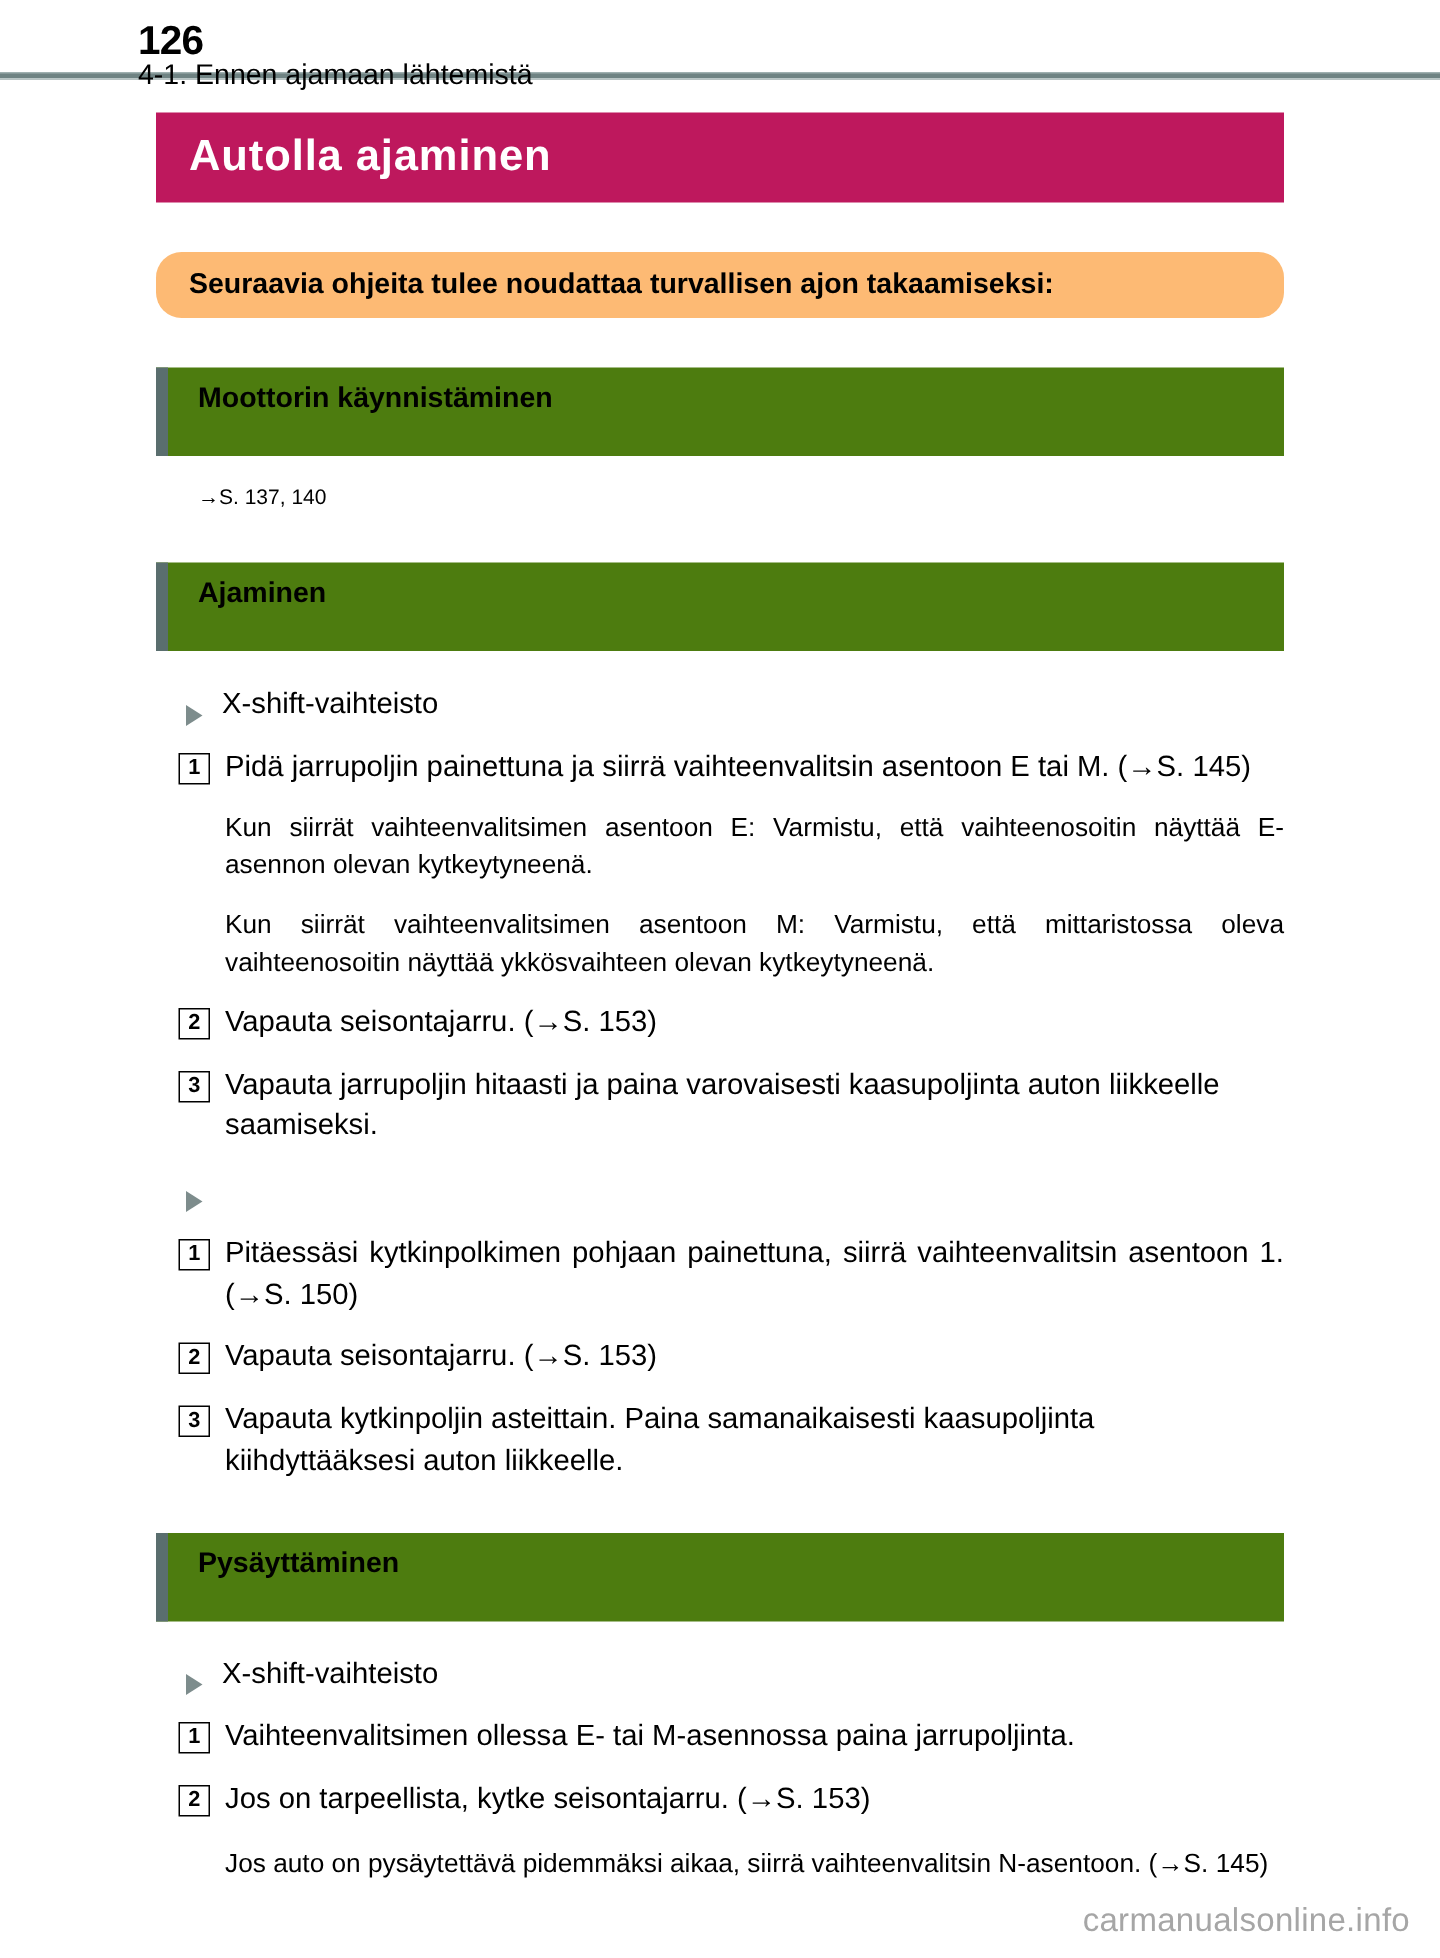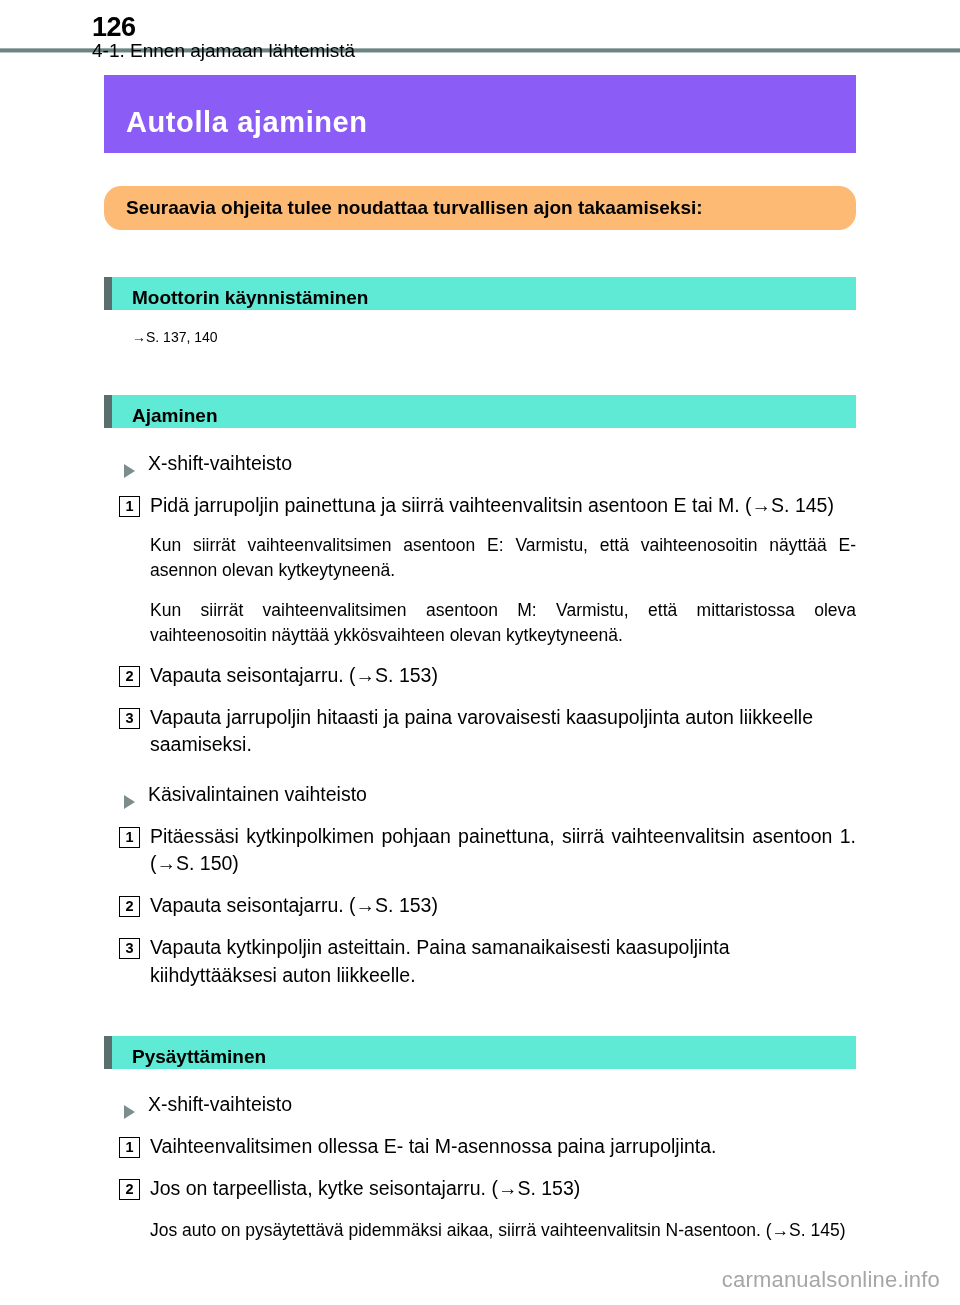--- a/index.html
+++ b/index.html
@@ -42,46 +42,46 @@
     border-bottom: 1px solid #b9c6c6;
   }
 
   
   .content {
     padding: 0 104px 0 104px;
   }
 
   
   .title-bar {
-    background: #8b5cf6;
+    background: #be185d;
     color: #ffffff;
     font-size: 29px;
     font-weight: bold;
     letter-spacing: 0.6px;
-    padding: 31px 0 14px 22px;
+    padding: 13px 0 14px 22px;
     margin-top: 22px;
   }
 
   
   .intro-bar {
     background: #fdba74;
     font-size: 19px;
     font-weight: bold;
     padding: 11px 0 11px 22px;
     margin-top: 33px;
     border-radius: 17px;
   }
 
   
   .section-head {
-    background: #5eead4;
+    background: #4d7c0f;
     font-size: 19px;
     font-weight: bold;
-    margin-top: 47px;
-    padding: 10px 0 1px 20px;
+    margin-top: 33px;
+    padding: 10px 0 27px 20px;
     border-left: 8px solid #5a6e6e;
   }
 
   
   .para {
     font-size: 14px;
     line-height: 1.42;
     margin-top: 18px;
     padding-left: 26px;
   }
@@ -195,21 +195,20 @@
     <span class="step-text nojust">Vapauta seisontajarru. (→S. 153)</span>
   </div>
 
   <div class="step-row">
     <span class="step-num">3</span>
     <span class="step-text nojust">Vapauta jarrupoljin hitaasti ja paina varovaisesti kaasupoljinta auton liikkeelle saamiseksi.</span>
   </div>
 
   <div class="bullet-row">
     <span class="tri-bullet"></span>
-    <span class="bullet-label">Käsivalintainen vaihteisto</span>
   </div>
 
   <div class="step-row">
     <span class="step-num">1</span>
     <span class="step-text">Pitäessäsi kytkinpolkimen pohjaan painettuna, siirrä vaihteenvalitsin asentoon 1. (→S. 150)</span>
   </div>
 
   <div class="step-row">
     <span class="step-num">2</span>
     <span class="step-text nojust">Vapauta seisontajarru. (→S. 153)</span>

